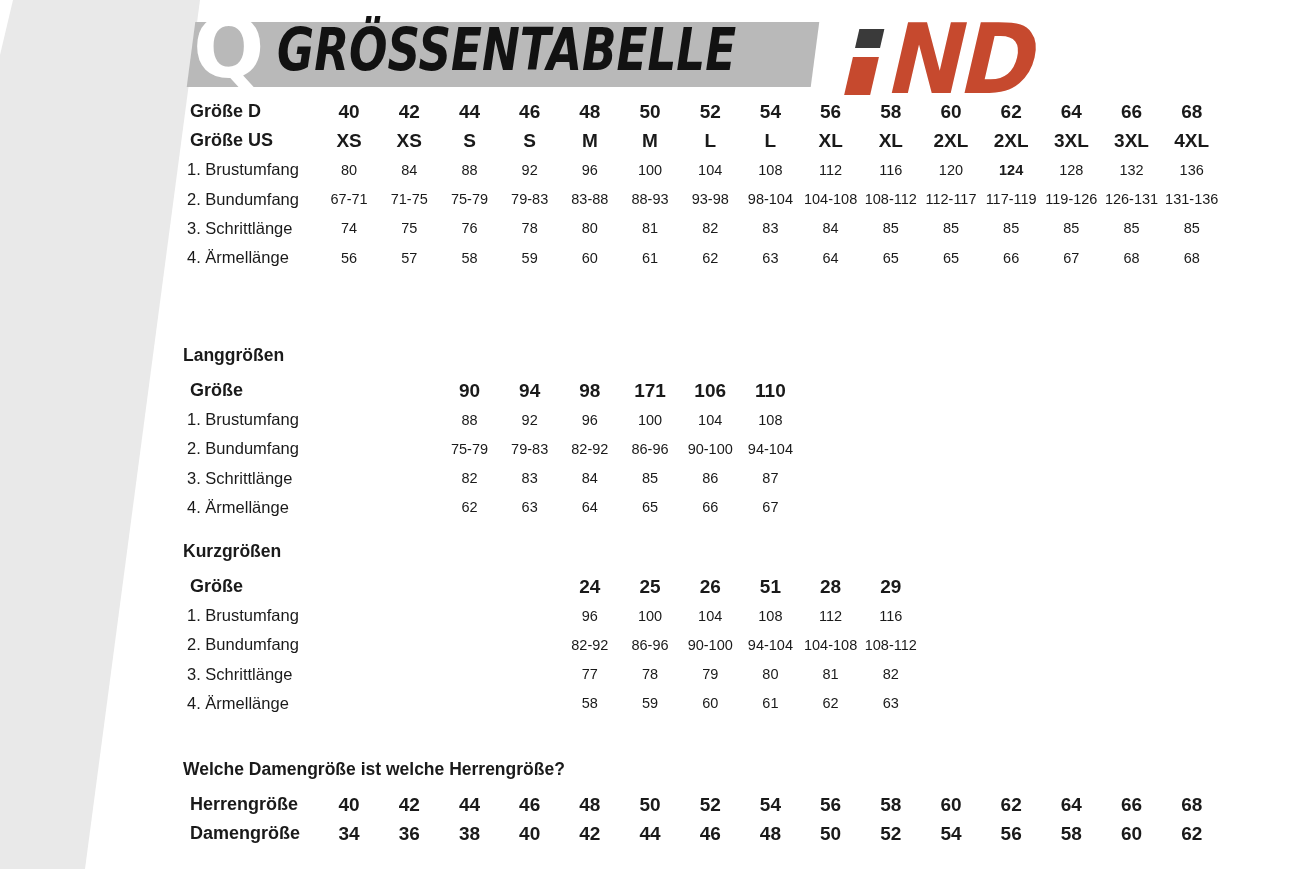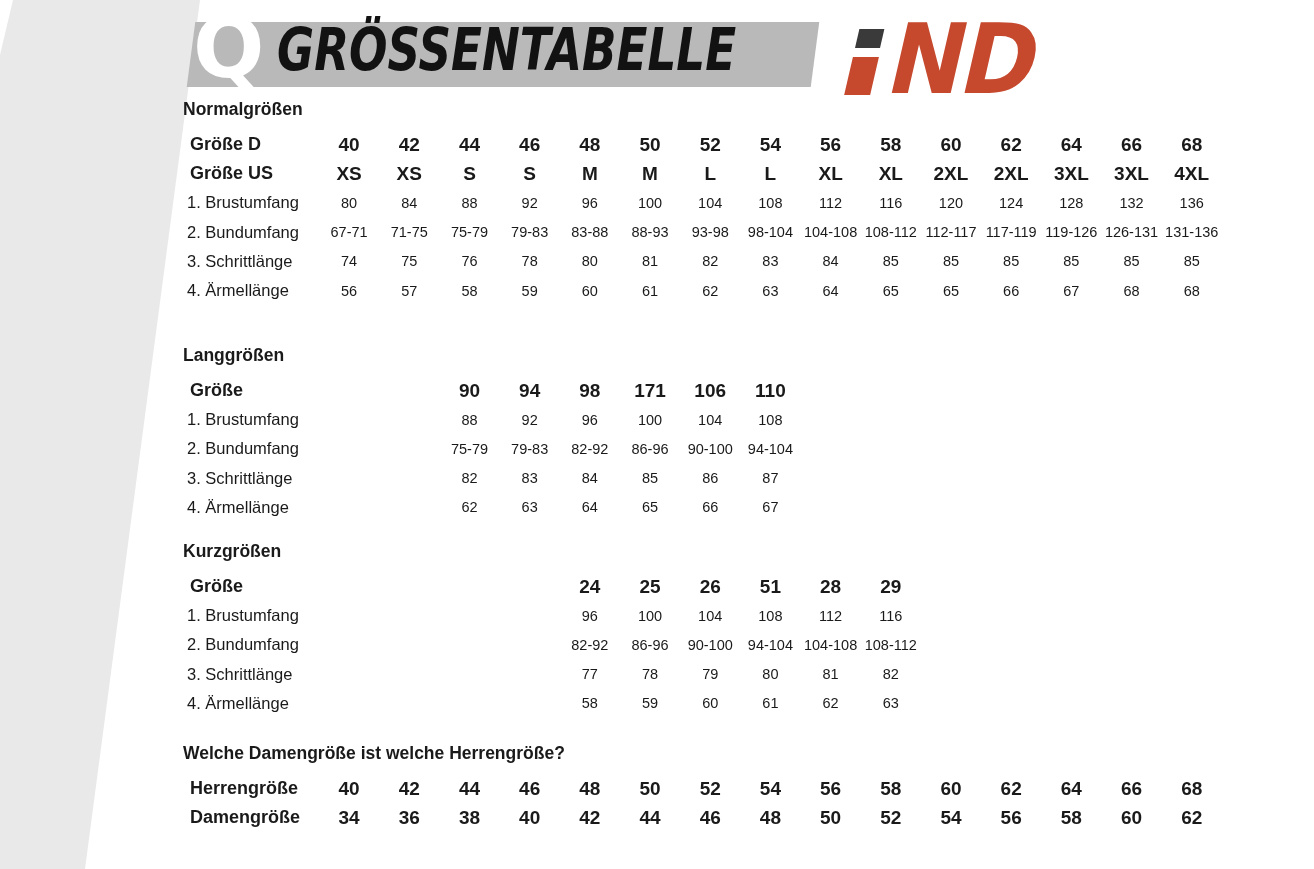--- a/index.html
+++ b/index.html
@@ -38,21 +38,21 @@
   .istem{width:26px;height:38px;margin-top:9px;}
   .nd{
     font-family:"DejaVu Sans", sans-serif;font-weight:bold;
     font-size:97px;line-height:70px;letter-spacing:-3px;white-space:nowrap;
     transform:scaleX(0.93);transform-origin:left bottom;
   }
 
   
   .content{position:absolute;left:183px;top:97px;width:1060px;}
   .tsection{position:absolute;left:0;}
-  .s0{top:0px;} .s1{top:246px;} .s2{top:442px;} .s3{top:644px;}
+  .s0{top:0px;} .s1{top:246px;} .s2{top:442px;} .s3{top:660px;}
   .stitle{
     font-size:17.5px;font-weight:bold;height:24px;line-height:24px;
     margin-bottom:9px;white-space:nowrap;
   }
   .trow{
     display:grid;grid-template-columns:136px repeat(15,60.2px);
     height:29.2px;align-items:center;
   }
   .rlabel{font-size:16.5px;padding-left:4px;white-space:nowrap;}
   .bold-row .rlabel{font-weight:bold;font-size:18px;padding-left:7px;}
@@ -72,21 +72,20 @@
 <div class="ind-logo">
   <div class="icol">
     <div class="idot" id="idot" style="background: rgb(58, 58, 58);"></div>
     <div class="istem" id="istem" style="background: rgb(198, 73, 46);"></div>
   </div>
   <div class="nd" id="ndtext" style="color: rgb(198, 73, 46);">ND</div>
 </div>
 
 <div class="content">
   <div class="tsection s0">
-    <div class="stitle">Normalgrößen</div>
   <div class="trow bold-row">
         <div class="rlabel">Größe D</div>
         <div class="cell" style="grid-column-start: 2;">40</div>
         <div class="cell" style="grid-column-start: 3;">42</div>
         <div class="cell" style="grid-column-start: 4;">44</div>
         <div class="cell" style="grid-column-start: 5;">46</div>
         <div class="cell" style="grid-column-start: 6;">48</div>
         <div class="cell" style="grid-column-start: 7;">50</div>
         <div class="cell" style="grid-column-start: 8;">52</div>
         <div class="cell" style="grid-column-start: 9;">54</div>
@@ -122,21 +121,21 @@
         <div class="cell" style="grid-column-start: 3;">84</div>
         <div class="cell" style="grid-column-start: 4;">88</div>
         <div class="cell" style="grid-column-start: 5;">92</div>
         <div class="cell" style="grid-column-start: 6;">96</div>
         <div class="cell" style="grid-column-start: 7;">100</div>
         <div class="cell" style="grid-column-start: 8;">104</div>
         <div class="cell" style="grid-column-start: 9;">108</div>
         <div class="cell" style="grid-column-start: 10;">112</div>
         <div class="cell" style="grid-column-start: 11;">116</div>
         <div class="cell" style="grid-column-start: 12;">120</div>
-        <div class="cell" style="grid-column-start: 13;">124</div>
+        <div class="cell" style="grid-column-start: 13; font-weight: bold;">124</div>
         <div class="cell" style="grid-column-start: 14;">128</div>
         <div class="cell" style="grid-column-start: 15;">132</div>
         <div class="cell" style="grid-column-start: 16;">136</div>
       </div>
       <div class="trow">
         <div class="rlabel">2. Bundumfang</div>
         <div class="cell" style="grid-column-start: 2;">67-71</div>
         <div class="cell" style="grid-column-start: 3;">71-75</div>
         <div class="cell" style="grid-column-start: 4;">75-79</div>
         <div class="cell" style="grid-column-start: 5;">79-83</div>

